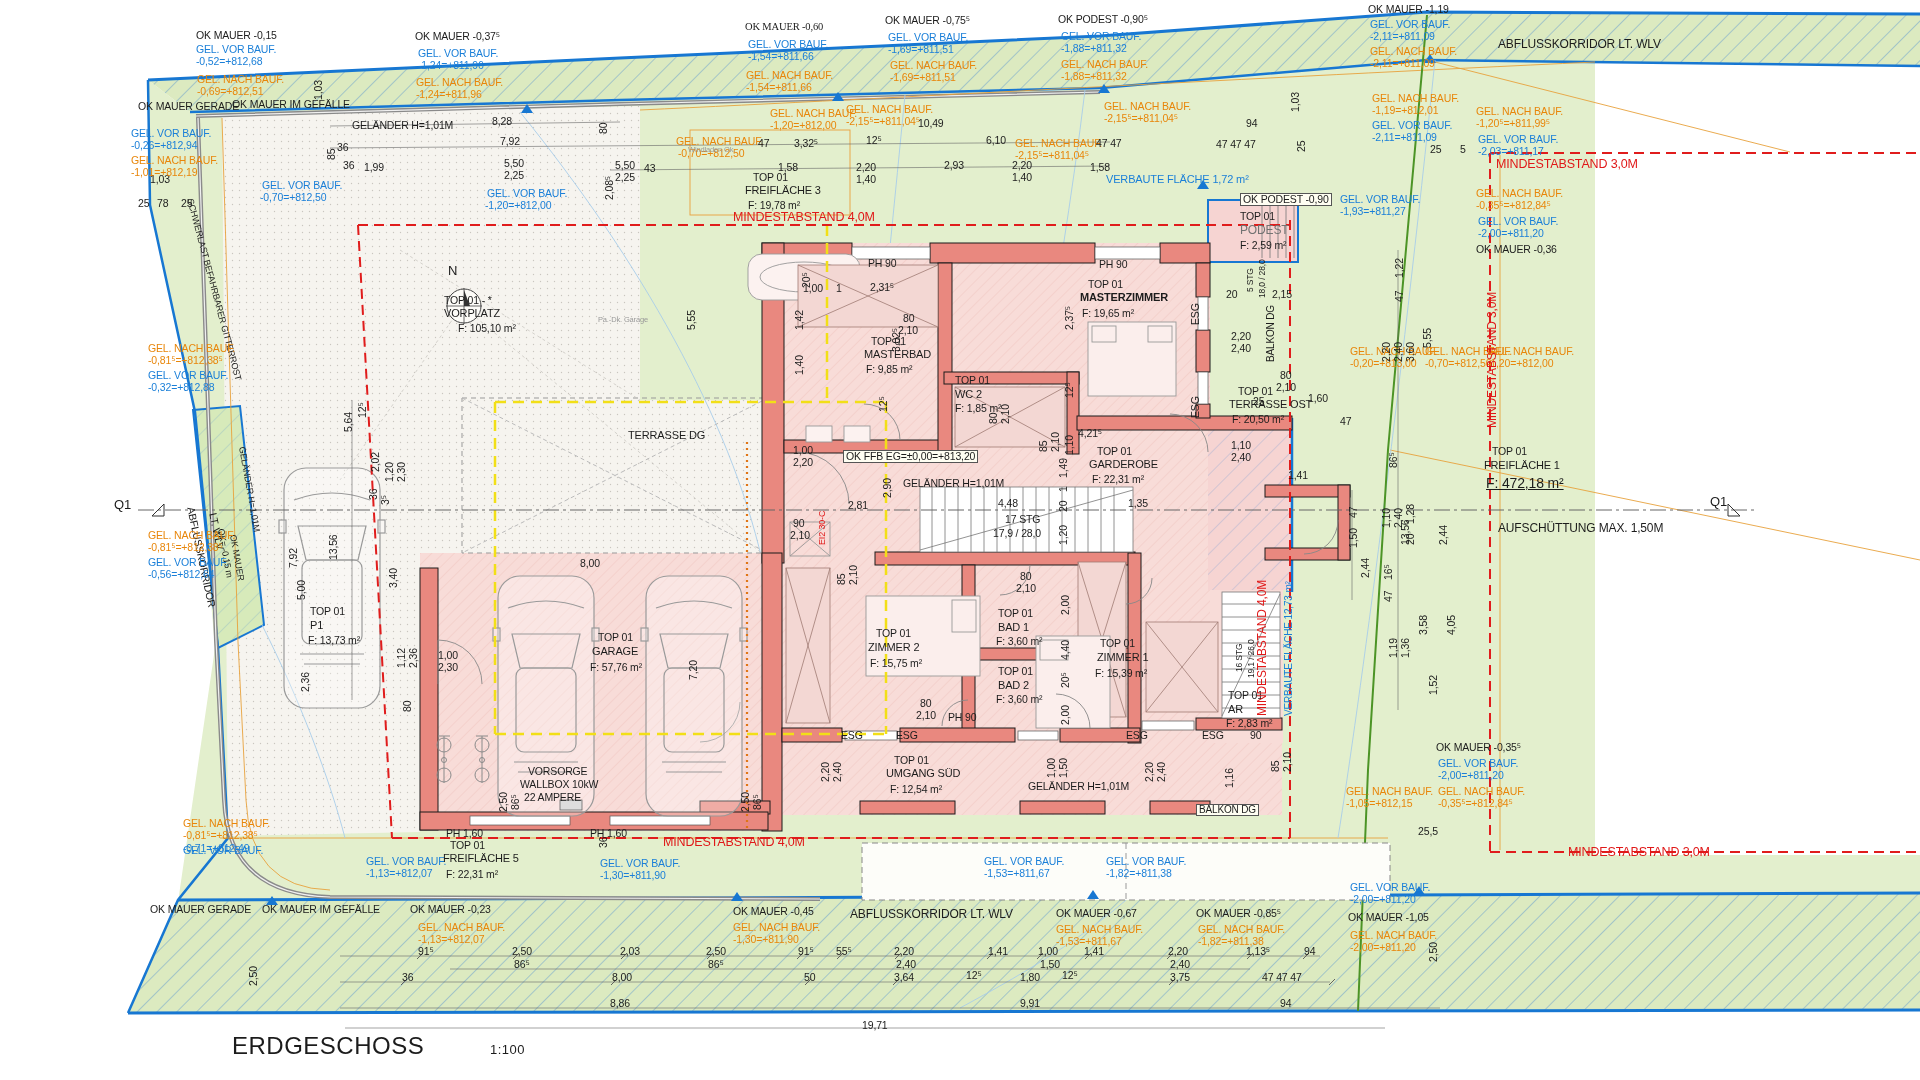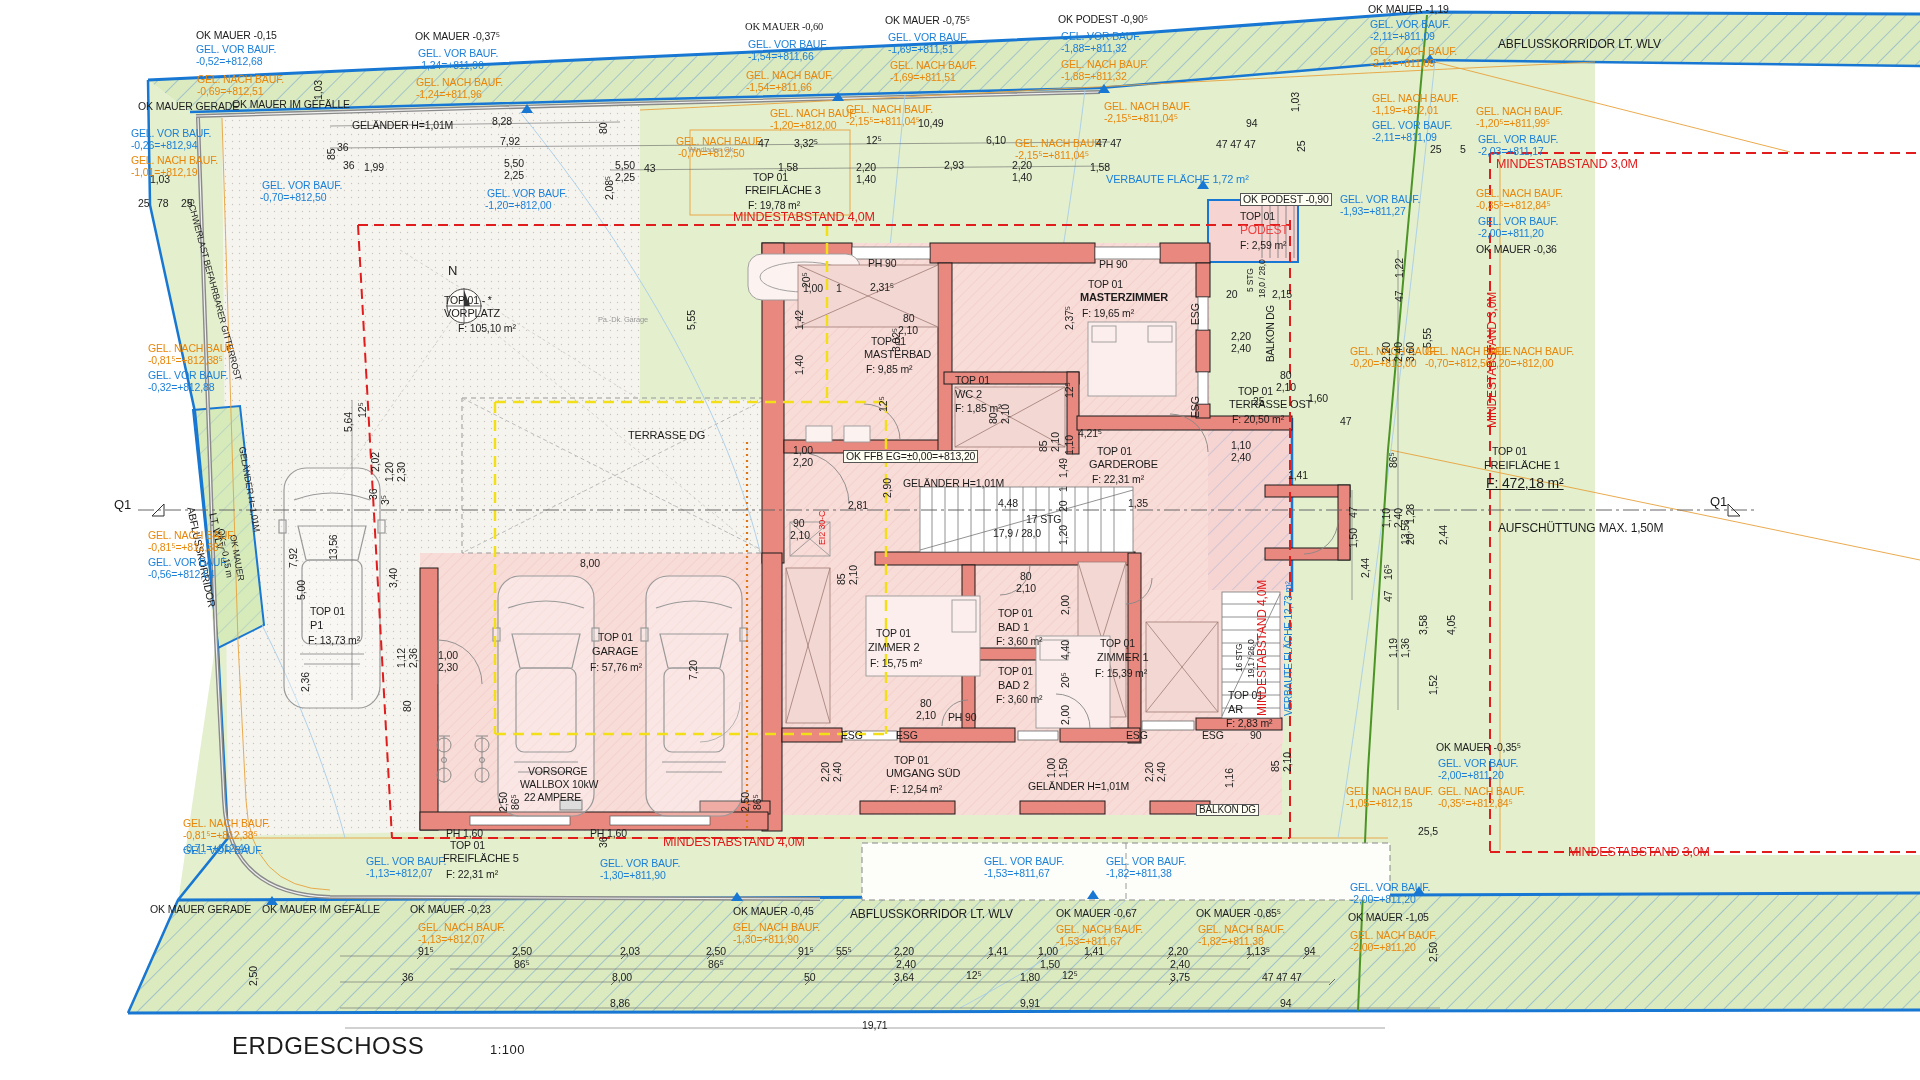--- a/index.html
+++ b/index.html
@@ -446,21 +446,21 @@
     <span class="lbl" style="left: 1430px; top: 144px; color: rgb(28, 28, 28); font-size: 10.5px;">25</span>
     <span class="lbl" style="left: 1460px; top: 144px; color: rgb(28, 28, 28); font-size: 10.5px;">5</span>
     <span class="lbl" style="left: 1496px; top: 158px; color: rgb(224, 24, 24); font-size: 12.5px;">MINDESTABSTAND 3,0M</span>
     <span class="lbl" style="left: 1476px; top: 188px; color: rgb(232, 134, 10); font-size: 10.5px;">GEL. NACH BAUF.</span>
     <span class="lbl" style="left: 1476px; top: 200px; color: rgb(232, 134, 10); font-size: 10.5px;">-0,35⁵=+812,84⁵</span>
     <span class="lbl" style="left: 1478px; top: 216px; color: rgb(26, 127, 216); font-size: 10.5px;">GEL. VOR BAUF.</span>
     <span class="lbl" style="left: 1478px; top: 228px; color: rgb(26, 127, 216); font-size: 10.5px;">-2,00=+811,20</span>
     <span class="lbl" style="left: 1476px; top: 244px; color: rgb(28, 28, 28); font-size: 10.5px; text-align: center;">OK MAUER -0,36</span>
     <span class="lbl boxed" style="left: 1240px; top: 193px; color: rgb(28, 28, 28); font-size: 10.5px;">OK PODEST -0,90</span>
     <span class="lbl" style="left: 1240px; top: 211px; color: rgb(28, 28, 28); font-size: 10.5px;">TOP 01</span>
-    <span class="lbl" style="left: 1240px; top: 224px; color: #ef4444; font-size: 12px;">PODEST</span>
+    <span class="lbl" style="left: 1240px; top: 224px; color: #737373; font-size: 12px;">PODEST</span>
     <span class="lbl" style="left: 1240px; top: 240px; color: rgb(28, 28, 28); font-size: 10.5px;">F: 2,59 m²</span>
     <span class="lbl" style="left: 1340px; top: 194px; color: rgb(26, 127, 216); font-size: 10.5px;">GEL. VOR BAUF.</span>
     <span class="lbl" style="left: 1340px; top: 206px; color: rgb(26, 127, 216); font-size: 10.5px;">-1,93=+811,27</span>
     <span class="lbl" style="left: 1246px; top: 292px; color: rgb(28, 28, 28); font-size: 8.5px; transform: rotate(-90deg);">5 STG</span>
     <span class="lbl" style="left: 1258px; top: 298px; color: rgb(28, 28, 28); font-size: 8.5px; transform: rotate(-90deg);">18,0 / 28,0</span>
     <span class="lbl" style="left: 753px; top: 172px; color: rgb(28, 28, 28); font-size: 10.5px;">TOP 01</span>
     <span class="lbl" style="left: 745px; top: 185px; color: rgb(28, 28, 28); font-size: 11px;">FREIFLÄCHE 3</span>
     <span class="lbl" style="left: 748px; top: 200px; color: rgb(28, 28, 28); font-size: 10.5px;">F:        19,78 m²</span>
     <span class="lbl" style="left: 733px; top: 211px; color: rgb(224, 24, 24); font-size: 12.5px;">MINDESTABSTAND 4,0M</span>
     <span class="lbl" style="left: 868px; top: 258px; color: rgb(28, 28, 28); font-size: 10.5px;">PH 90</span>
@@ -508,21 +508,21 @@
     <span class="lbl" style="left: 1097px; top: 446px; color: rgb(28, 28, 28); font-size: 10.5px;">TOP 01</span>
     <span class="lbl" style="left: 1089px; top: 459px; color: rgb(28, 28, 28); font-size: 11px;">GARDEROBE</span>
     <span class="lbl" style="left: 1092px; top: 474px; color: rgb(28, 28, 28); font-size: 10.5px;">F:        22,31 m²</span>
     <span class="lbl" style="left: 1128px; top: 498px; color: rgb(28, 28, 28); font-size: 10.5px;">1,35</span>
     <span class="lbl" style="left: 1058px; top: 478px; color: rgb(28, 28, 28); font-size: 10.5px; transform: rotate(-90deg);">1,49</span>
     <span class="lbl" style="left: 1058px; top: 492px; color: rgb(28, 28, 28); font-size: 10.5px; transform: rotate(-90deg);">1</span>
     <span class="lbl" style="left: 1058px; top: 512px; color: rgb(28, 28, 28); font-size: 10.5px; transform: rotate(-90deg);">20</span>
     <span class="lbl" style="left: 1058px; top: 545px; color: rgb(28, 28, 28); font-size: 10.5px; transform: rotate(-90deg);">1,20</span>
     <span class="lbl" style="left: 903px; top: 478px; color: rgb(28, 28, 28); font-size: 10.5px;">GELÄNDER H=1,01M</span>
     <span class="lbl" style="left: 998px; top: 498px; color: rgb(28, 28, 28); font-size: 10.5px;">4,48</span>
-    <span class="lbl" style="left: 1005px; top: 514px; color: rgb(28, 28, 28); font-size: 10.5px; margin-left: 21px;">17 STG</span>
+    <span class="lbl" style="left: 1005px; top: 514px; color: rgb(28, 28, 28); font-size: 10.5px;">17 STG</span>
     <span class="lbl" style="left: 993px; top: 528px; color: rgb(28, 28, 28); font-size: 10.5px;">17,9 / 28,0</span>
     <span class="lbl boxed" style="left: 843px; top: 450px; color: rgb(28, 28, 28); font-size: 10.5px;">OK FFB EG=±0,00=+813,20</span>
     <span class="lbl" style="left: 793px; top: 445px; color: rgb(28, 28, 28); font-size: 10.5px;">1,00</span>
     <span class="lbl" style="left: 793px; top: 457px; color: rgb(28, 28, 28); font-size: 10.5px;">2,20</span>
     <span class="lbl" style="left: 882px; top: 498px; color: rgb(28, 28, 28); font-size: 10.5px; transform: rotate(-90deg);">2,90</span>
     <span class="lbl" style="left: 848px; top: 500px; color: rgb(28, 28, 28); font-size: 10.5px;">2,81</span>
     <span class="lbl" style="left: 793px; top: 518px; color: rgb(28, 28, 28); font-size: 10.5px;">90</span>
     <span class="lbl" style="left: 790px; top: 530px; color: rgb(28, 28, 28); font-size: 10.5px;">2,10</span>
     <span class="lbl" style="left: 818px; top: 545px; color: rgb(224, 24, 24); font-size: 9px; transform: rotate(-90deg);">EI2 30-C</span>
     <span class="lbl" style="left: 836px; top: 585px; color: rgb(28, 28, 28); font-size: 10.5px; transform: rotate(-90deg);">85</span>

